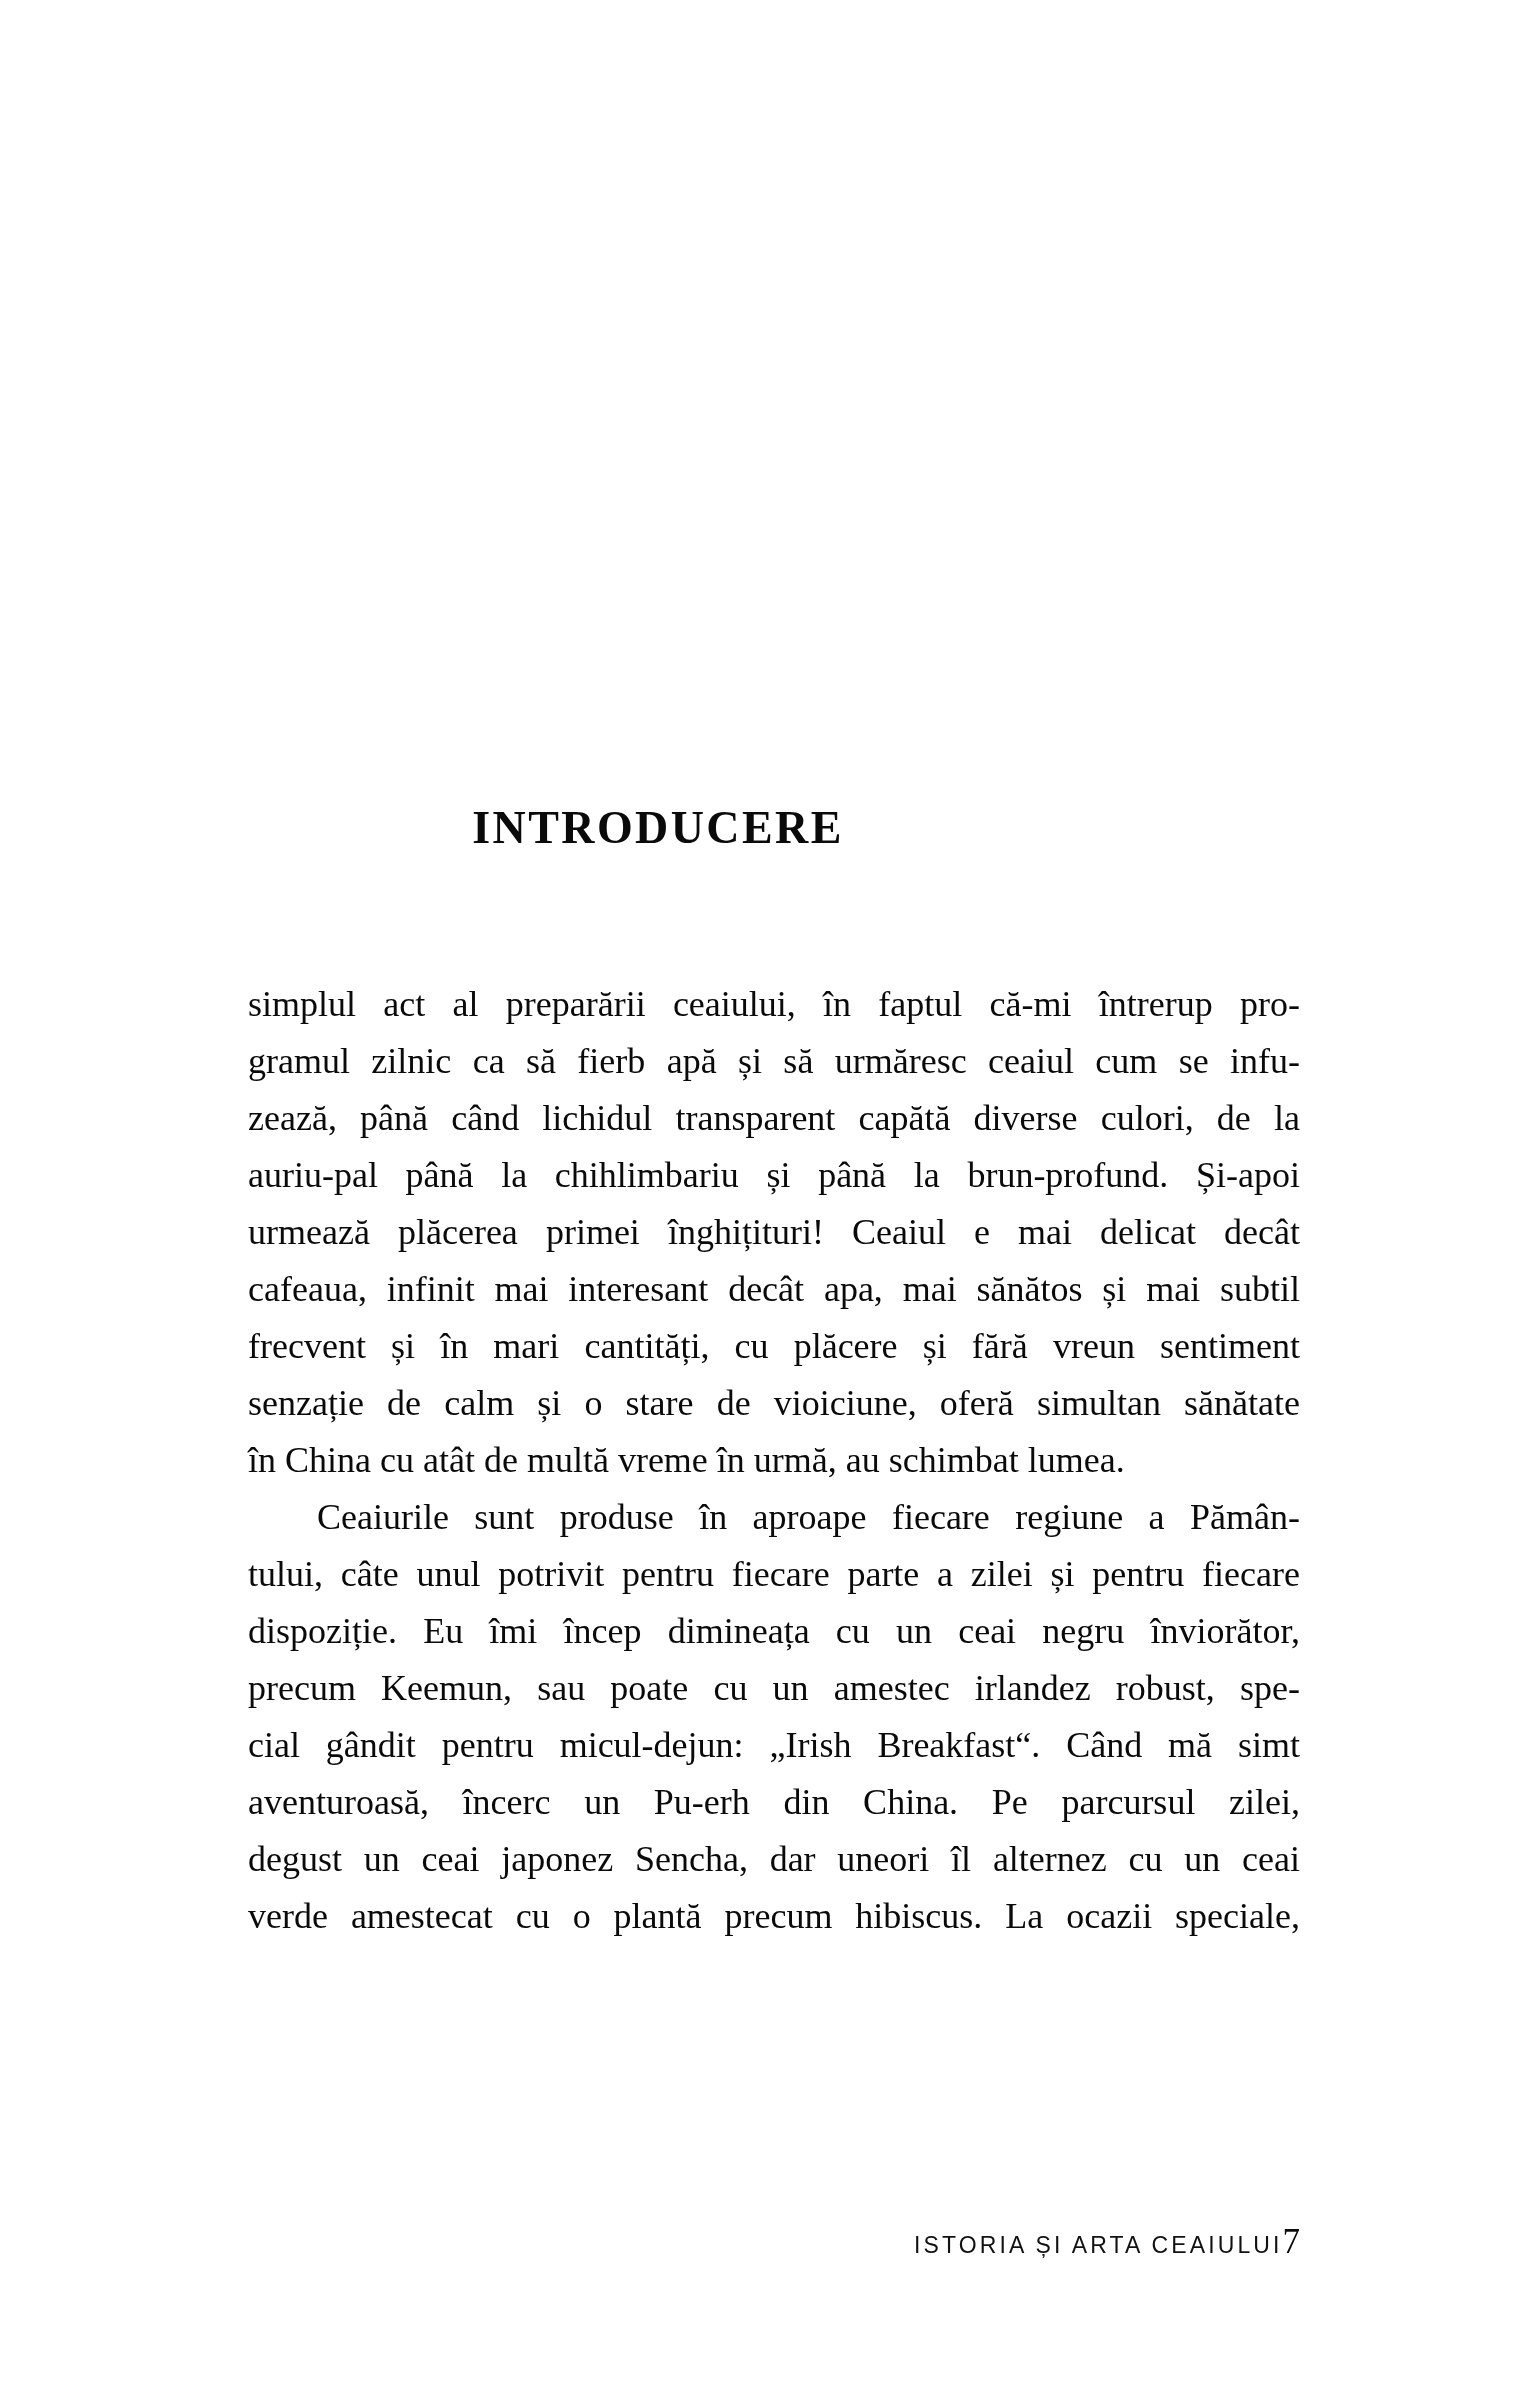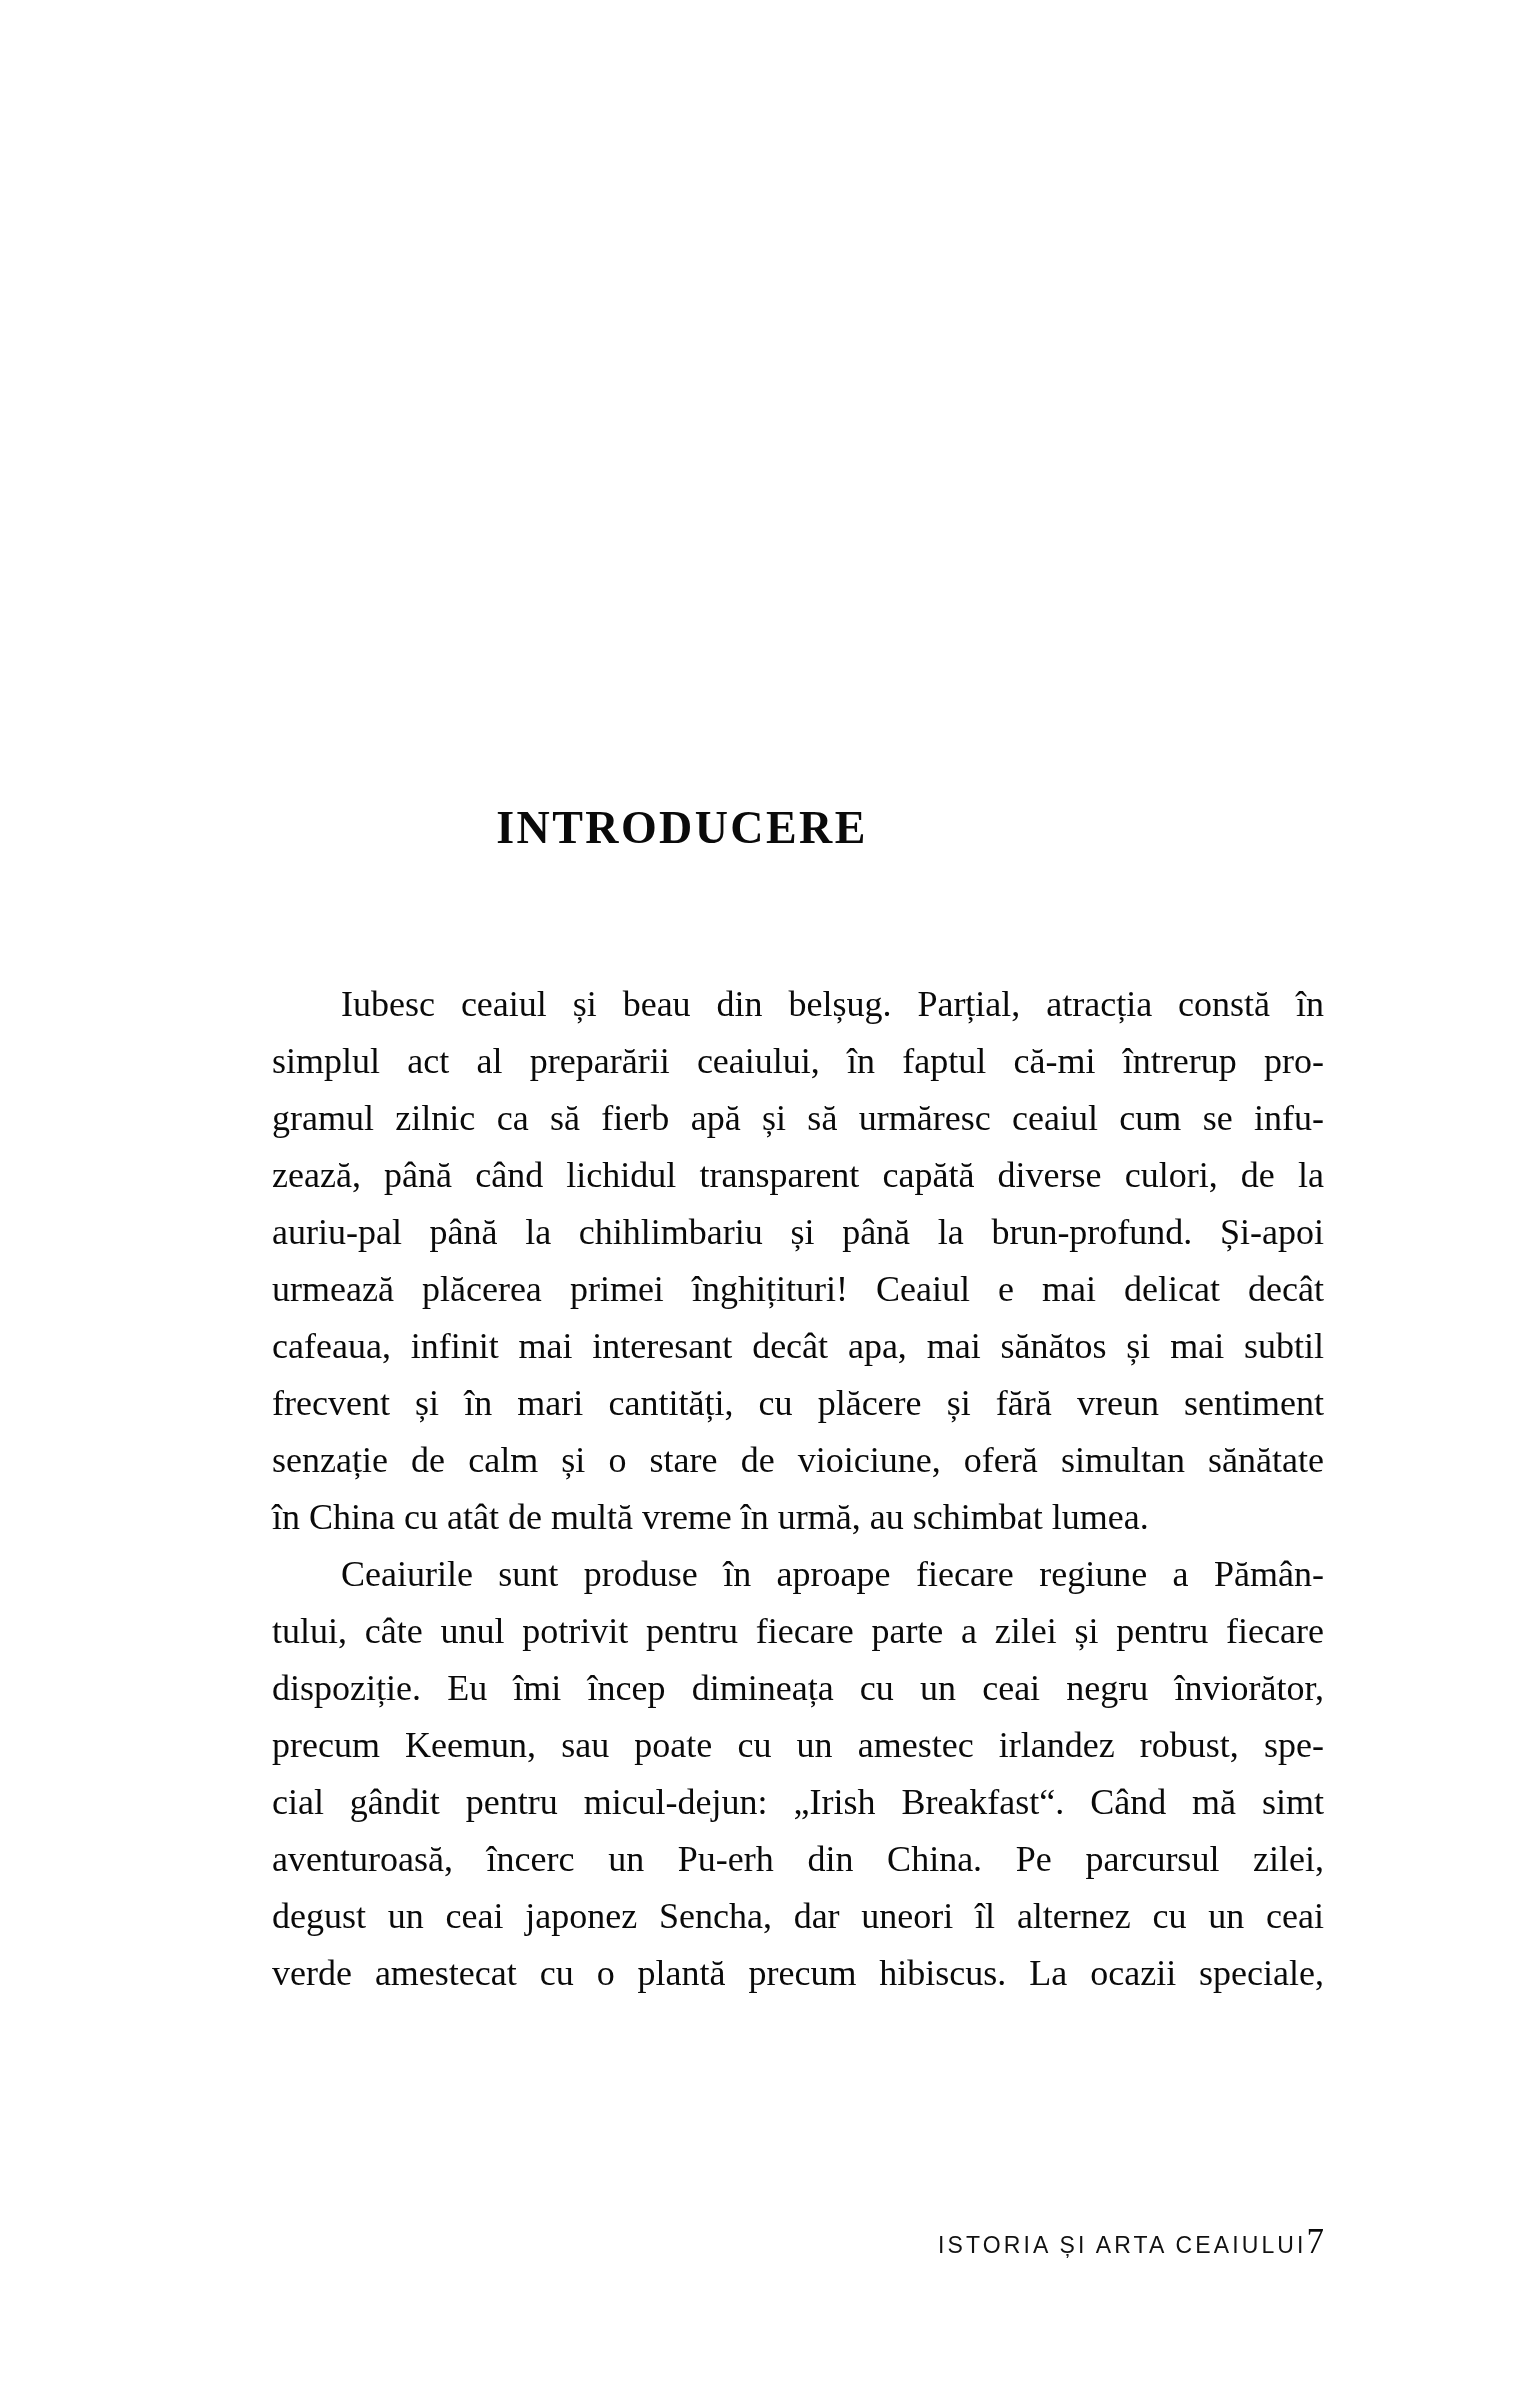--- a/index.html
+++ b/index.html
@@ -7,21 +7,20 @@
     padding: 0;
     background: #ffffff;
   }
   .page {
     position: relative;
     width: 1316px;
     height: 2394px;
     background: #ffffff;
     color: #0a0a0a;
     overflow: hidden;
-    margin-left: 24px;
   }
   .chapter-title {
     position: absolute;
     top: 805px;
     left: 0;
     width: 100%;
     margin: 0;
     text-align: center;
     font-family: "Liberation Serif", "DejaVu Serif", serif;
     font-weight: 600;
@@ -76,21 +75,20 @@
   }
 </style>
 </head>
 <body>
 
 <div class="page">
 
   <h1 class="chapter-title">INTRODUCERE</h1>
 
   <div class="text-block">
-    <div class="line indent">Iubesc ceaiul și beau din belșug. Parțial, atracția constă în</div>
     <div class="line">simplul act al preparării ceaiului, în faptul că-mi întrerup pro-</div>
     <div class="line">gramul zilnic ca să fierb apă și să urmăresc ceaiul cum se infu-</div>
     <div class="line">zează, până când lichidul transparent capătă diverse culori, de la</div>
     <div class="line">auriu-pal până la chihlimbariu și până la brun-profund. Și-apoi</div>
     <div class="line">urmează plăcerea primei înghițituri! Ceaiul e mai delicat decât</div>
     <div class="line">cafeaua, infinit mai interesant decât apa, mai sănătos și mai subtil</div>
     <div class="line">frecvent și în mari cantități, cu plăcere și fără vreun sentiment</div>
     <div class="line">senzație de calm și o stare de vioiciune, oferă simultan sănătate</div>
     <div class="line para-end">în China cu atât de multă vreme în urmă, au schimbat lumea.</div>
     <div class="line indent">Ceaiurile sunt produse în aproape fiecare regiune a Pămân-</div>

